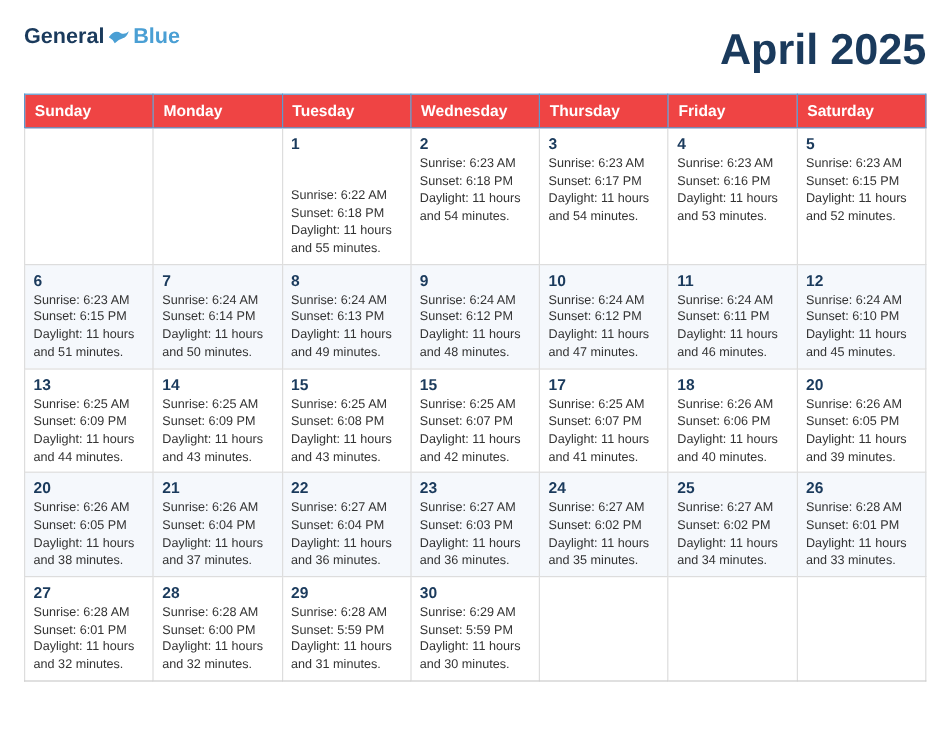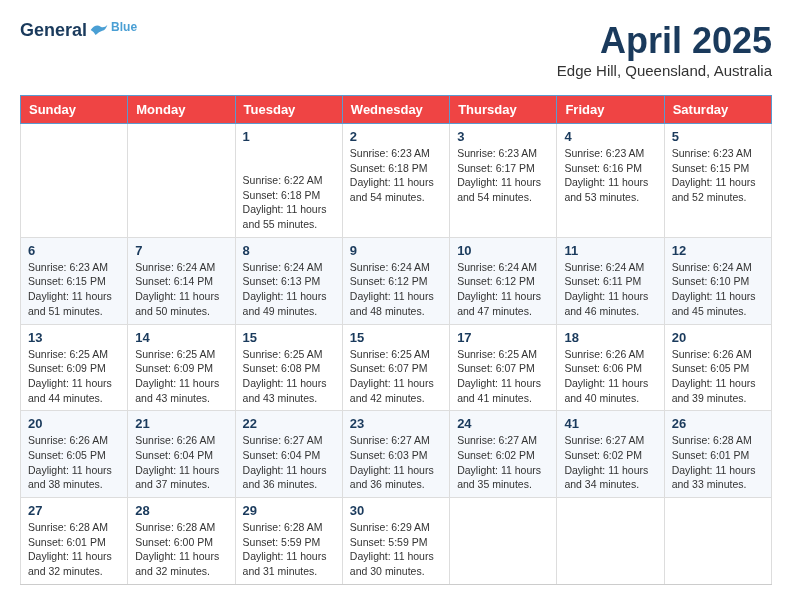--- a/index.html
+++ b/index.html
@@ -16,30 +16,30 @@
       align-items: flex-start;
       margin-bottom: 16px;
     }
     .logo {
       display: flex;
       flex-direction: column;
       align-items: flex-start;
     }
     .logo-text {
       display: flex;
-      align-items: flex-start;
+      align-items: flex-end;
       gap: 2px;
     }
     .logo-general {
       font-size: 18px;
       font-weight: bold;
       color: #1a3a5c;
     }
     .logo-blue {
-      font-size: 12px;
+      font-size: 18px;
       font-weight: bold;
       color: #4a9fd4;
     }
     .logo-bird {
       width: 20px;
       height: 20px;
     }
     .title-block {
       text-align: right;
     }
@@ -106,21 +106,20 @@
     <div class="logo-text">
       <span class="logo-general">General</span>
       <svg class="logo-bird" viewBox="0 0 24 20" xmlns="http://www.w3.org/2000/svg">
         <path d="M2 10 Q8 2 14 6 Q18 8 22 4 Q20 10 16 11 Q12 12 8 16 Q6 12 2 10Z" fill="#4a9fd4"></path>
       </svg>
       <span class="logo-blue">Blue</span>
     </div>
   </div>
   <div class="title-block">
     <div class="main-title">April 2025</div>
-    <div class="subtitle">Edge Hill, Queensland, Australia</div>
   </div>
 </div>
 
 <table class="calendar">
   <thead>
     <tr>
     <th>Sunday</th>
         <th>Monday</th>
         <th>Tuesday</th>
         <th>Wednesday</th>
@@ -277,21 +276,21 @@
 Sunset: 6:03 PM
 Daylight: 11 hours and 36 minutes.</div>
         </td>
         <td>
           <span class="day-number">24</span>
           <div class="cell-content" style="white-space: pre-line;">Sunrise: 6:27 AM
 Sunset: 6:02 PM
 Daylight: 11 hours and 35 minutes.</div>
         </td>
         <td>
-          <span class="day-number">41</span>
+          <span class="day-number">25</span>
           <div class="cell-content" style="white-space: pre-line;">Sunrise: 6:27 AM
 Sunset: 6:02 PM
 Daylight: 11 hours and 34 minutes.</div>
         </td>
         <td>
           <span class="day-number">26</span>
           <div class="cell-content" style="white-space: pre-line;">Sunrise: 6:28 AM
 Sunset: 6:01 PM
 Daylight: 11 hours and 33 minutes.</div>
         </td>

